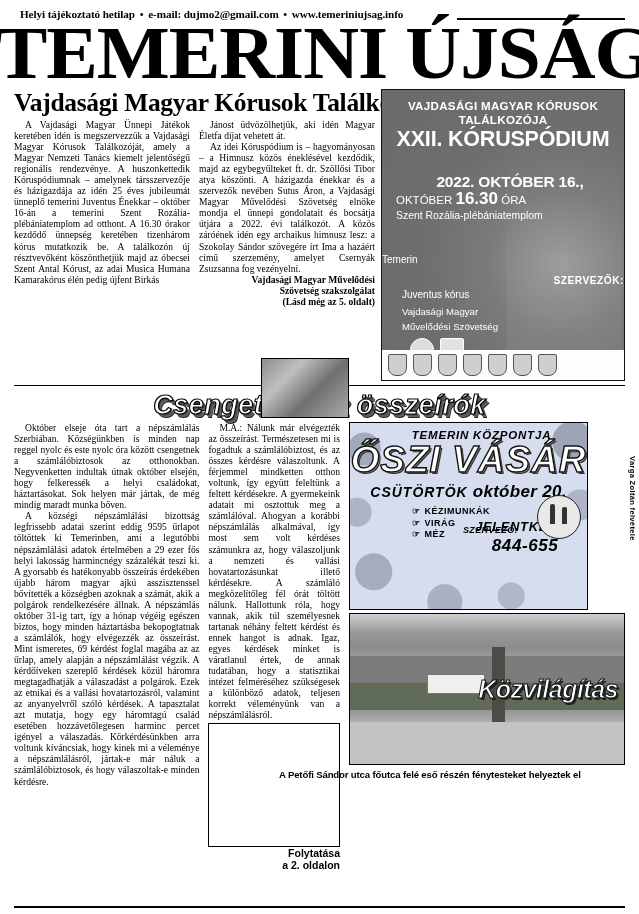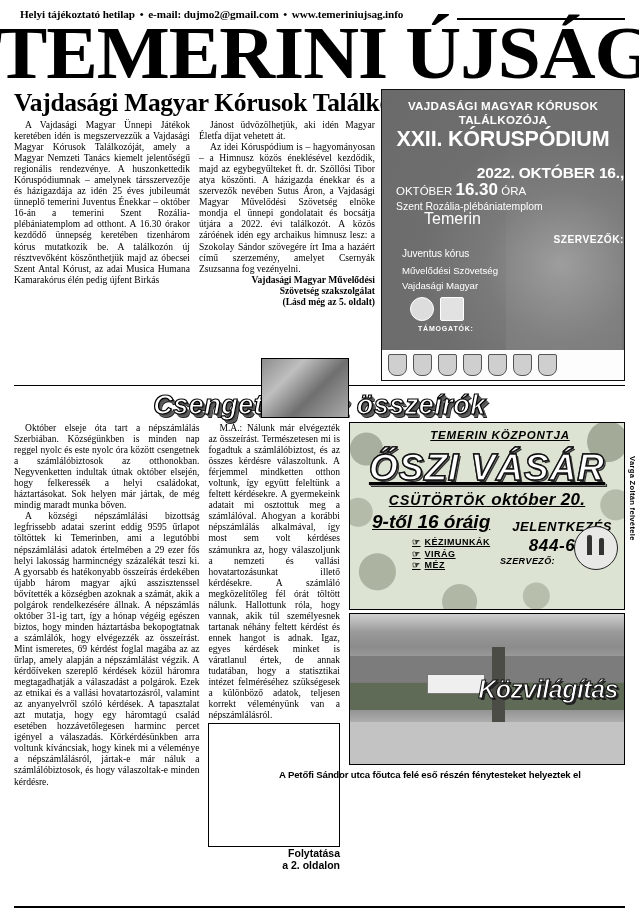--- a/index.html
+++ b/index.html
@@ -125,32 +125,32 @@
   .pl1 {
     font-size: 11.6px; font-weight: bold; line-height: 13.5px;
     letter-spacing: 0.3px;
   }
   .pl2 {
     font-size: 21.5px; font-weight: bold; line-height: 23px;
     letter-spacing: -0.2px; margin-top: 2px;
   }
   .pl3 {
     font-size: 15.5px; font-weight: bold; line-height: 17px;
-    margin-top: 13px; letter-spacing: -0.2px;
-    text-align: right; padding-left: 14px;
+    margin-top: 22px; letter-spacing: -0.2px;
+    text-align: center; padding-left: 14px;
   }
   .pl4 {
     font-size: 11.5px; line-height: 15px; margin-top: 1px;
     text-align: left; padding-left: 14px;
   }
   .pl4 .big { font-size: 17px; font-weight: bold; }
   .pl5 { font-size: 10.4px; line-height: 12px; margin-top: 2px;
          text-align: left; padding-left: 14px;}
-  .pl6 { font-size: 16px; line-height: 12px;
-         text-align: left; padding-left: 42px;}
+  .pl6 { font-size: 10px; line-height: 12px;
+         text-align: left;  margin-top: 32px;}
   .pl7 { font-size: 10.2px; font-weight: bold; margin-top: 9px;
          text-align: right; padding-left: 26px; letter-spacing: 0.5px;}
   .pl8 { font-size: 10px; line-height: 12.5px; margin-top: 3px;
          text-align: left; padding-left: 20px;}
   .pl9 { font-size: 9.6px; line-height: 10.5px; margin-top: 5px;
          text-align: left; padding-left: 20px;}
   .logos {
     display: flex; gap: 6px; margin-top: 5px; padding-left: 28px;
   }
   .logo-sq {
@@ -208,26 +208,25 @@
   }
 
   .art2-body { display: flex; gap: 9px; }
   .a2col { width: 186px; }
   .a2col.mid { width: 132px; }
   .a2right { width: 276px; position: relative; }
 
   
   .osz-ad {
     position: relative;
-    width: 276px; height: 188px;
+    width: 239px; height: 188px;
     border: 1px solid #000;
-    background: #4d7c0f;
+    background: #1d4ed8;
     overflow: hidden;
     font-family: "Liberation Sans", sans-serif;
-    text-decoration: underline;
   }
   .leafbg {
     position: absolute; inset: 0;
     background:
       radial-gradient(circle at 6% 14%, #b9b9b7 0 16px, rgba(0,0,0,0) 17px),
       radial-gradient(circle at 3% 48%, #c6c6c4 0 14px, rgba(0,0,0,0) 15px),
       radial-gradient(circle at 10% 80%, #bdbdbb 0 18px, rgba(0,0,0,0) 19px),
       radial-gradient(circle at 94% 10%, #b3b3b1 0 20px, rgba(0,0,0,0) 21px),
       radial-gradient(circle at 97% 44%, #c8c8c6 0 15px, rgba(0,0,0,0) 16px),
       radial-gradient(circle at 40% 96%, #c2c2c0 0 17px, rgba(0,0,0,0) 18px),
@@ -237,21 +236,21 @@
   }
   .osz-in { position: relative; z-index: 2; text-align: center; }
   .oz1 { font-size: 11.5px; font-weight: bold; font-style: italic;
          letter-spacing: 0.8px; margin-top: 6px; margin-left: 26px; }
   .oz2 {
     font-size: 37px; font-weight: bold; font-style: italic;
     line-height: 38px; letter-spacing: 1px;
     color: #fff;
     -webkit-text-stroke: 1.4px #111;
     text-shadow: 1px 1px 0 #888, 2px 2px 0 #333;
-    margin-top: 8px;
+    margin-top: 0px;
   }
   .oz3 { font-size: 17px; font-style: italic; font-weight: bold;
          margin-top: 3px; letter-spacing: 0.3px; }
   .oz3 .small { font-size: 14px; letter-spacing: 1px; }
   .oz4 { font-size: 19px; font-style: italic; font-weight: bold;
          text-align: left; padding-left: 22px; margin-top: 1px; }
   .oz5 {
     position: absolute; right: 12px; top: 88px;
     font-size: 13px; font-weight: bold; font-style: italic;
     letter-spacing: 0.6px; text-align: center; line-height: 19px;
@@ -420,22 +419,22 @@
             <div class="pl3">2022. OKTÓBER 16.,</div>
             <div class="pl4">
               <span>OKTÓBER</span>
               <span class="big">16.30</span>
               <span>ÓRA</span>
             </div>
             <div class="pl5">Szent Rozália-plébániatemplom</div>
             <div class="pl6">Temerin</div>
             <div class="pl7">SZERVEZŐK:</div>
             <div class="pl8">Juventus kórus</div>
+            <div class="pl9">Vajdasági Magyar</div>
             <div class="pl9">Művelődési Szövetség</div>
-            <div class="pl9">Vajdasági Magyar</div>
             <div class="logos">
               <div class="logo-sq"></div>
               <div class="logo-sq sq2"></div>
             </div>
             <div class="tamog">TÁMOGATÓK:</div>
           </div>
           <div class="sponsor-strip">
             <div class="sp"></div>
             <div class="sp"></div>
             <div class="sp"></div>
@@ -476,21 +475,20 @@
 
           <div class="osz-ad">
             <div class="leafbg"></div>
             <div class="osz-in">
               <div class="oz1">TEMERIN KÖZPONTJA</div>
               <div class="oz2">ŐSZI VÁSÁR</div>
               <div class="oz3">
                 <span class="small">CSÜTÖRTÖK</span>
                 <span>október 20.</span>
               </div>
-              <div class="oz4">9-től 16 óráig</div>
               <div class="oz5">
                 <div>JELENTKEZÉS</div>
                 <div class="num">844-655</div>
               </div>
               <div class="bullets">
                 <div><span class="b">☞</span><span>KÉZIMUNKÁK</span></div>
                 <div><span class="b">☞</span><span>VIRÁG</span></div>
                 <div><span class="b">☞</span><span>MÉZ</span></div>
               </div>
               <div class="oz6">SZERVEZŐ:</div>

